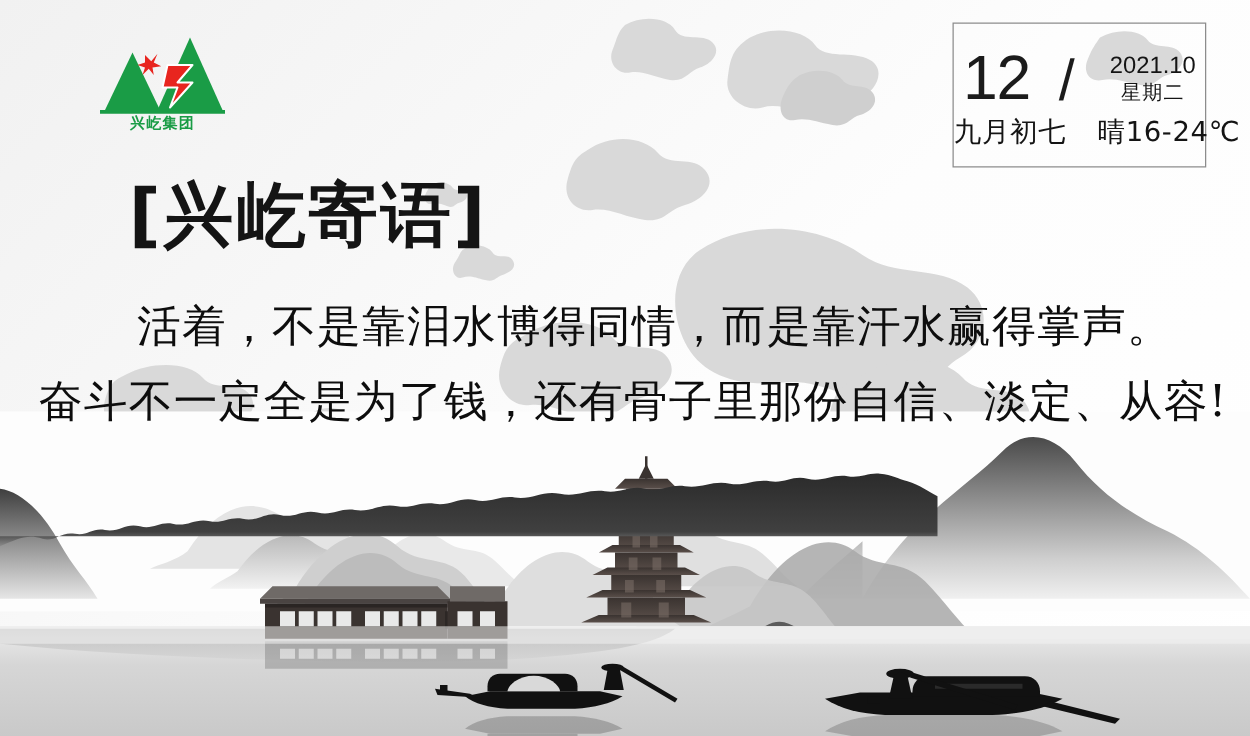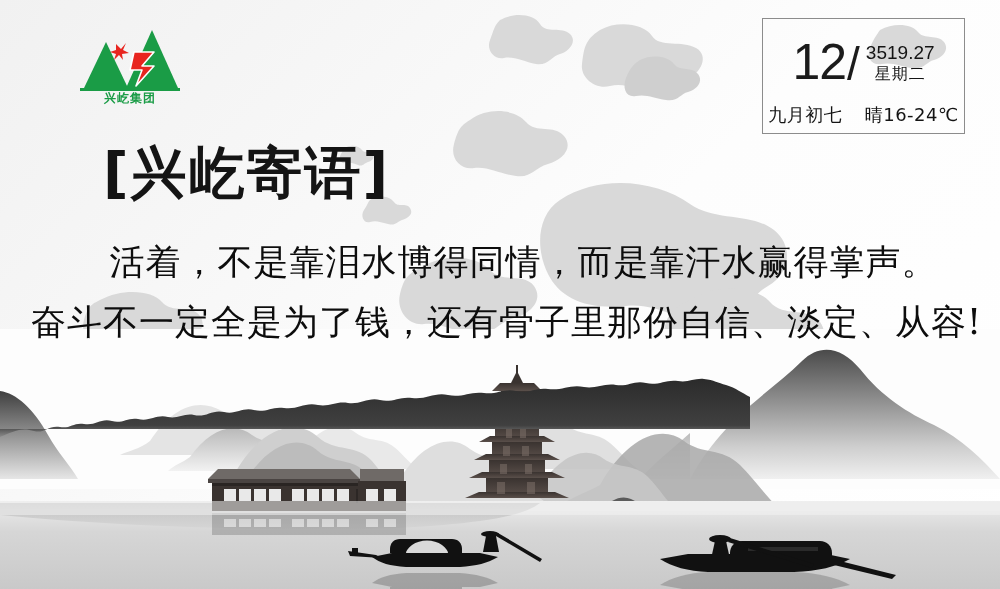--- a/index.html
+++ b/index.html
@@ -68,20 +68,21 @@
     box-sizing: border-box;
     background: transparent;
   }
   .date-top {
     display: flex;
     align-items: flex-end;
     justify-content: center;
     height: 68px;
     padding-top: 2px;
     box-sizing: border-box;
+    gap: 22px;
   }
   .date-day {
     font-family: "Liberation Sans", sans-serif;
     font-size: 50px;
     font-weight: 300;
     color: #1b1b1b;
     line-height: 1;
     letter-spacing: -1px;
   }
   .date-slash {
@@ -109,23 +110,23 @@
   .date-weekday {
     font-family: "DejaVu Sans", sans-serif;
     font-size: 16px;
     color: #141414;
     line-height: 1.2;
     letter-spacing: 1px;
   }
   .date-bottom {
     text-align: center;
     font-family: "DejaVu Sans", sans-serif;
-    font-size: 18px;
+    font-size: 22px;
     color: #141414;
-    margin-top: 16px;
+    margin-top: 4px;
     letter-spacing: 0.5px;
     white-space: nowrap;
   }
   .date-bottom .gap { display: inline-block; width: 10px; }
 
   
   .headline {
     position: absolute;
     left: 103px;
     top: 145px;
@@ -386,21 +387,21 @@
       <rect x="10" y="64" width="100" height="3" fill="#1a9c46"></rect>
     </svg>
     <div class="logo-text">兴屹集团</div>
   </div>
 
   <div class="date-card">
     <div class="date-top">
       <span class="date-day">12</span>
       <span class="date-slash">/</span>
       <span class="date-right">
-        <span class="date-year">3519.27</span>
+        <span class="date-year">2021.10</span>
         <span class="date-weekday">星期二</span>
       </span>
     </div>
     <div class="date-bottom">
       <span>九月初七</span>
       <span class="gap"></span>
       <span>晴16-24℃</span>
     </div>
   </div>
 

